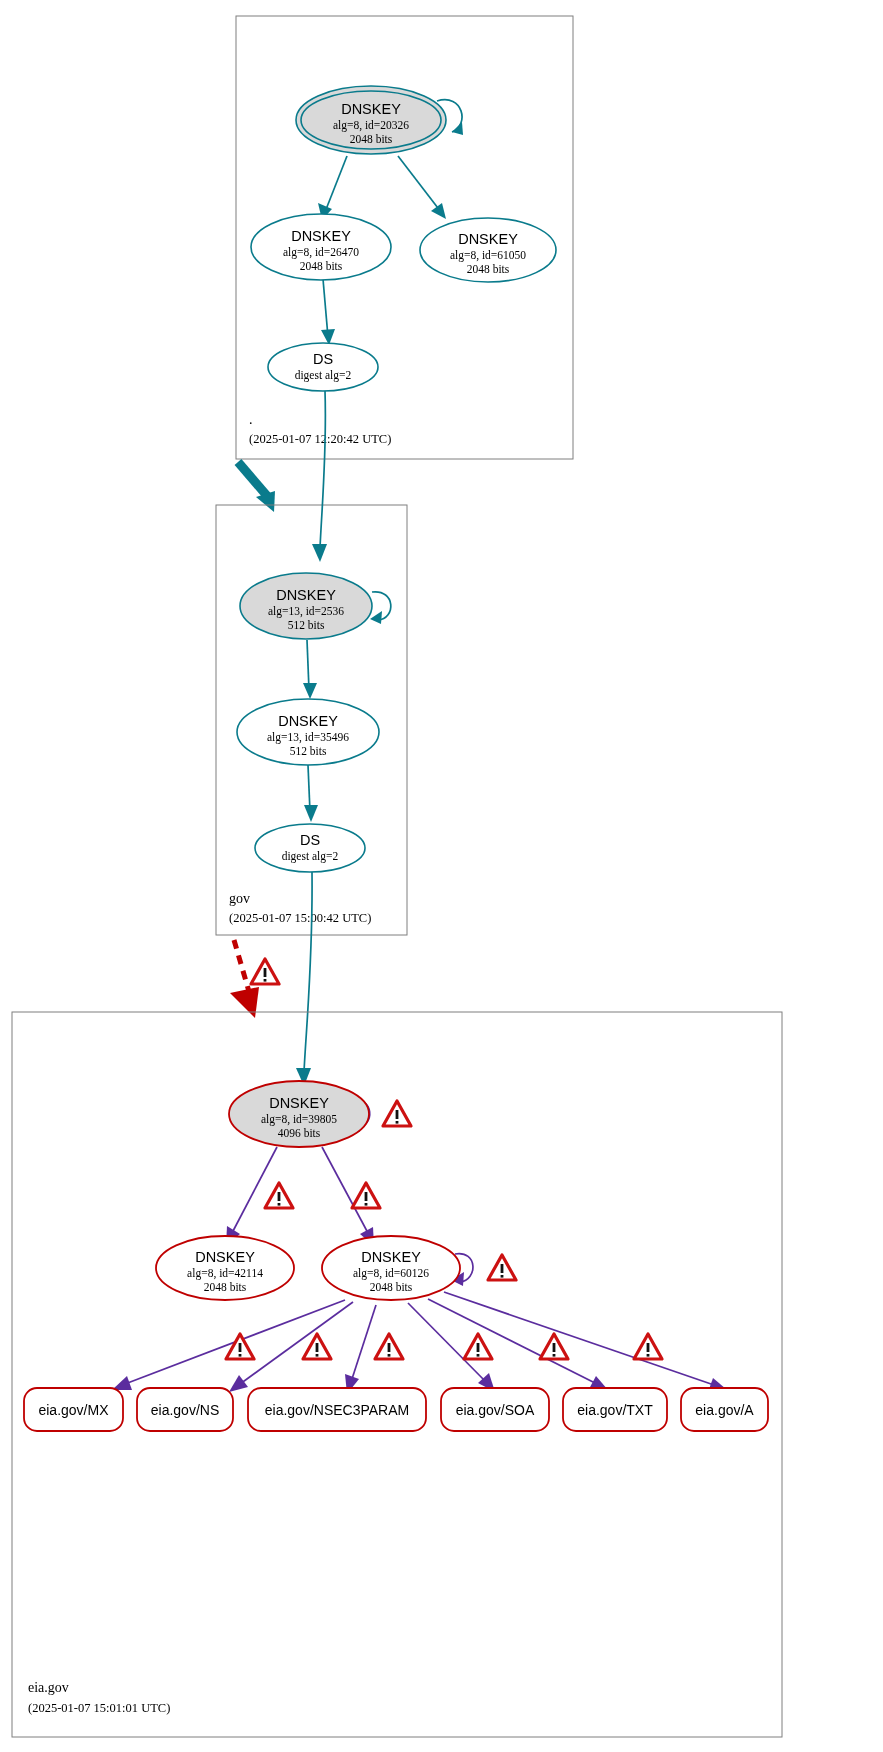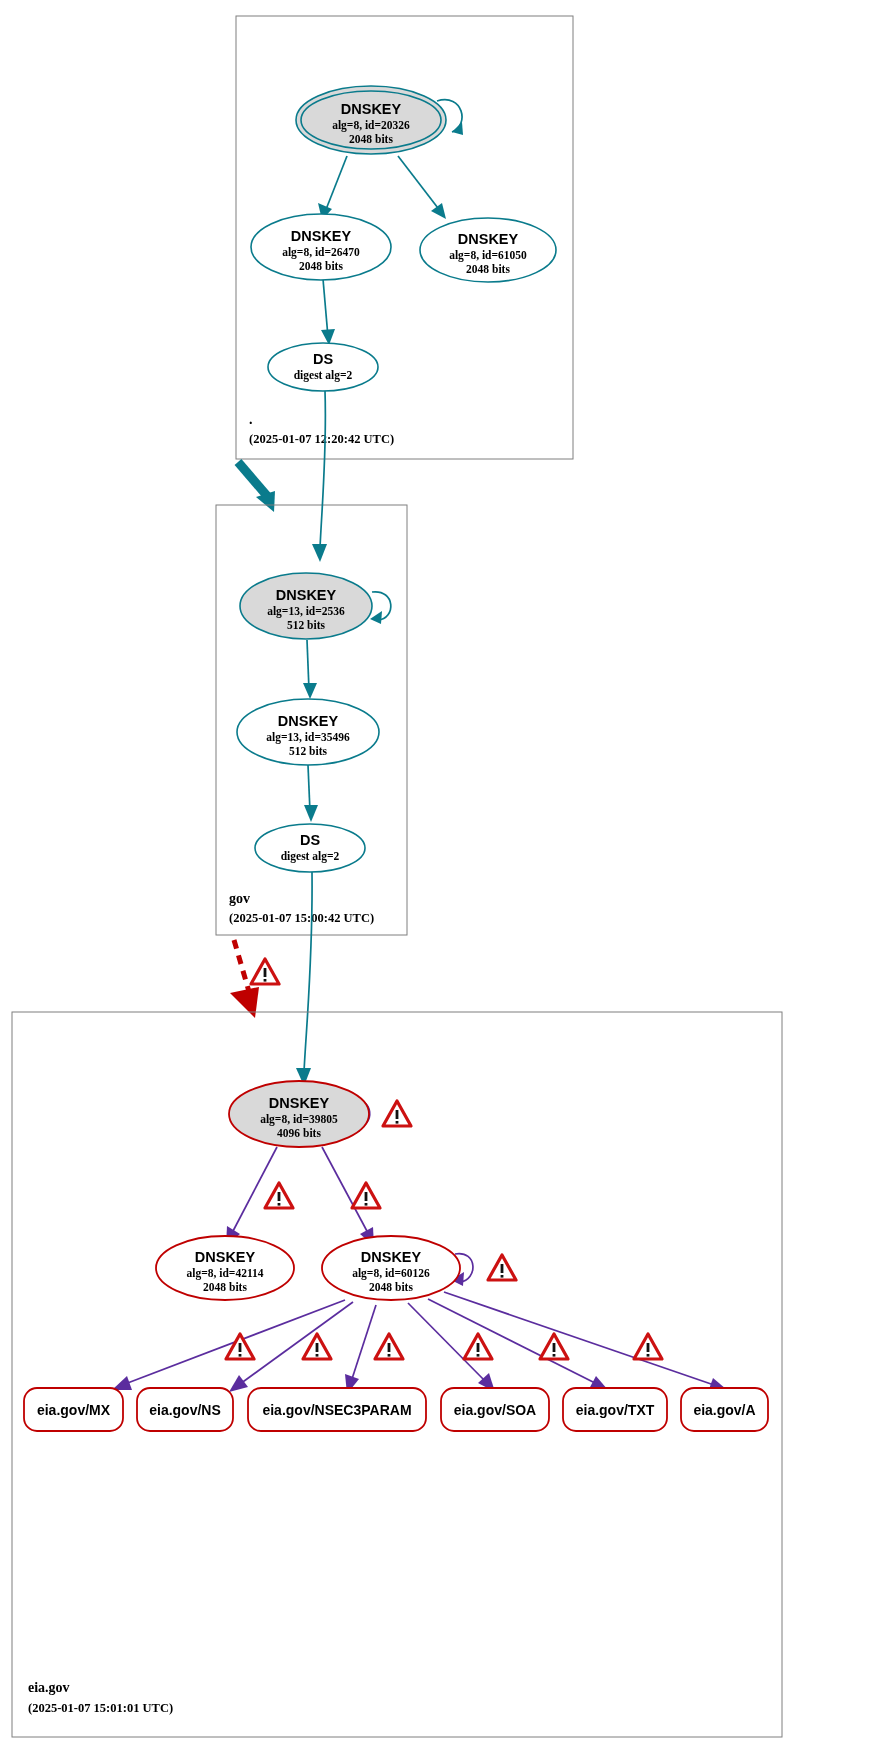--- a/index.html
+++ b/index.html
@@ -9,21 +9,20 @@
   }
   body {
     font-family: "Liberation Sans", sans-serif;
   }
   #stage {
     position: relative;
     width: 883px;
     height: 1752px;
     background: #ffffff;
     overflow: hidden;
-    font-weight: bold;
   }
   svg.graph {
     display: block;
     width: 883px;
     height: 1752px;
   }
   .zone-box {
     fill: none;
     stroke: #7f7f7f;
     stroke-width: 1;

